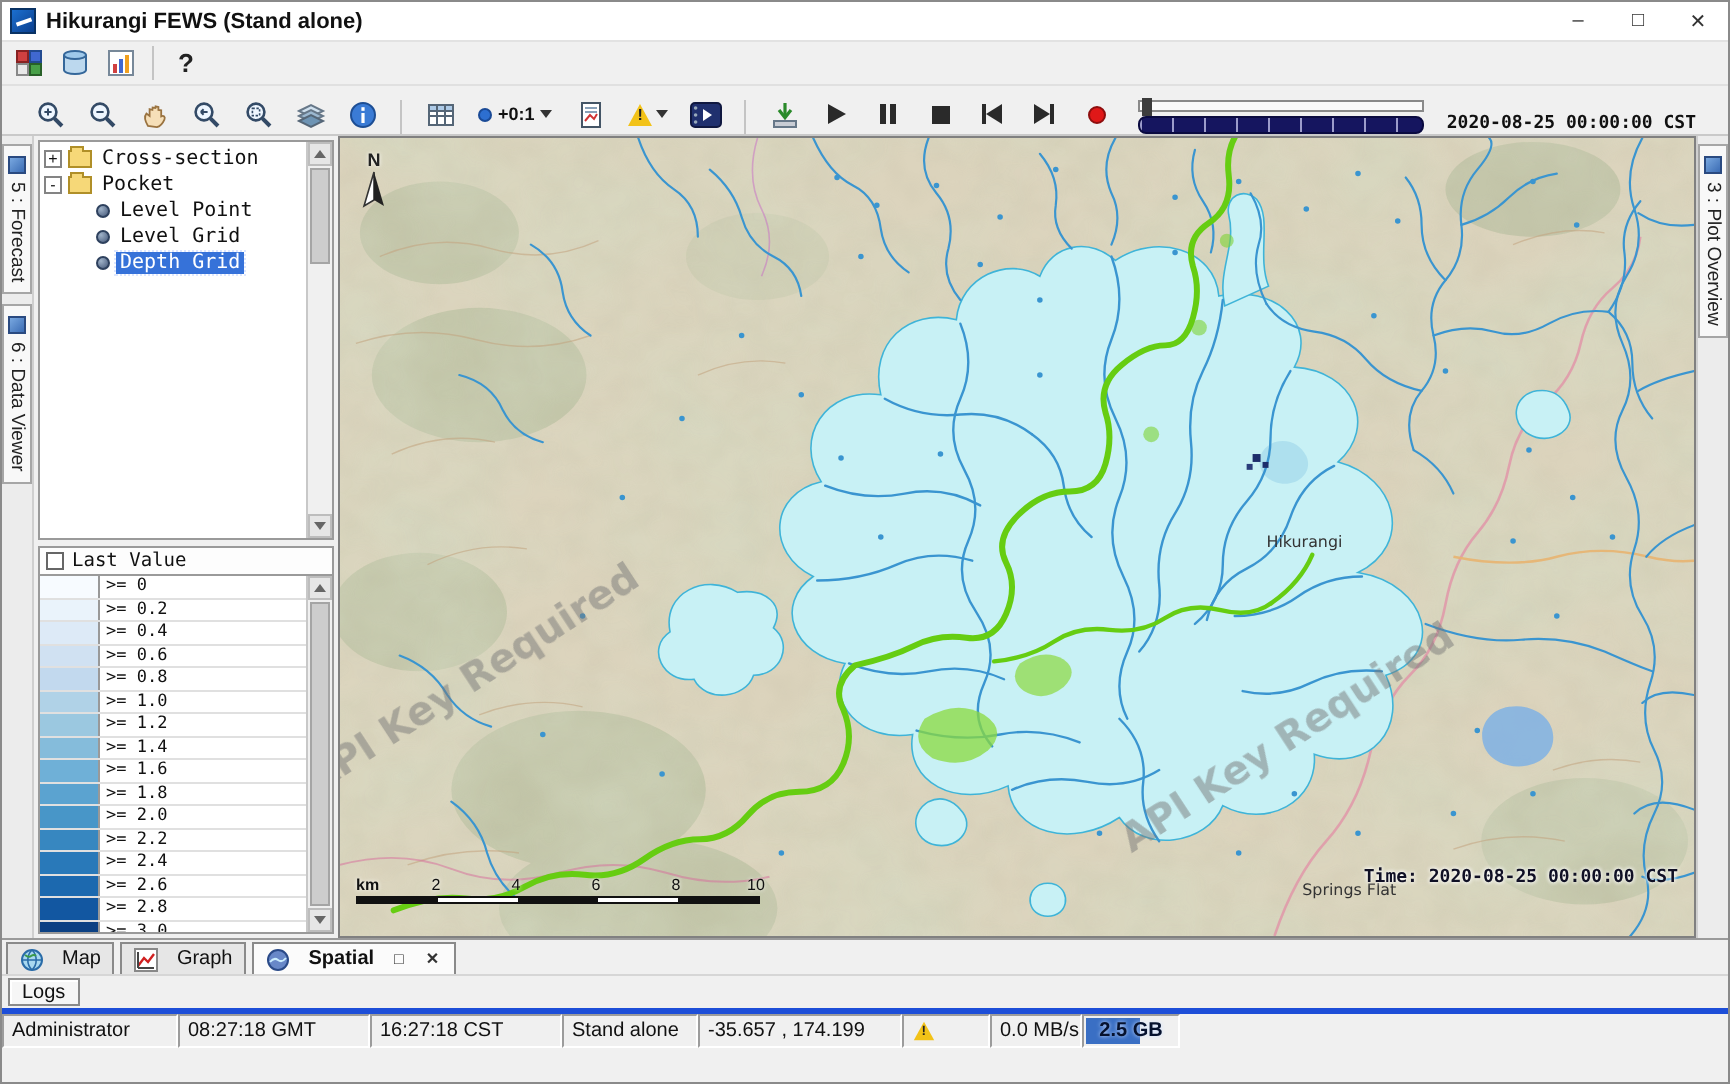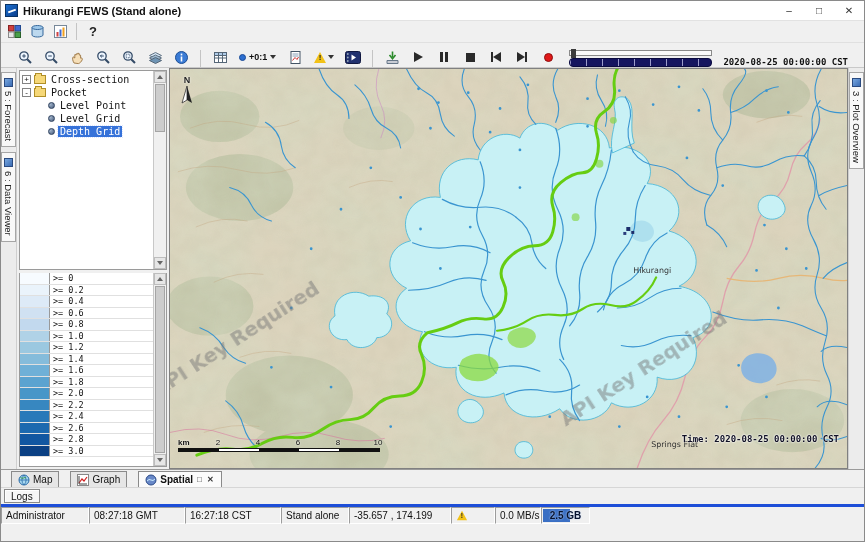--- a/index.html
+++ b/index.html
@@ -131,22 +131,22 @@
   .scalebar .su{ position:absolute; left:0; top:-1px; font-size:8px; font-weight:bold; text-shadow:0 0 2px #fff; }
   .scalebar .sn{ position:absolute; top:-1px; font-size:8px; transform:translateX(-50%); text-shadow:0 0 2px #fff; }
   .sbar{ position:absolute; left:0; top:9px; display:flex; height:4px; border:1px solid #111; background:#fff; }
   .sseg{ width:40px; } .sseg.b{ background:#111; }
   .maptime{ position:absolute; right:8px; bottom:24px; font-family:"DejaVu Sans Mono",monospace;
             font-size:9px; font-weight:bold; color:#101025; text-shadow:0 0 2px #fff,0 0 2px #fff; z-index:5; }
 
   
   .bottombar{ height:18px; background:#f0f0f0; border-top:1px solid #9a9a9a; display:flex;
               align-items:flex-end; gap:3px; padding:0 2px; }
-  .btab{ display:flex; align-items:center; gap:3px; padding:0 6px; height:16px; border:1px solid #8a8a8a;
-         border-bottom:none; background:#e6e6e6; font-size:10px;margin-left:8px; }
+  .btab{ display:flex; align-items:center; gap:9px; padding:0 6px; height:16px; border:1px solid #8a8a8a;
+         border-bottom:none; background:#e6e6e6; font-size:10px; }
   .btab.active{ background:#fbfbfb; font-weight:bold; }
   .tabctl{ font-size:8px; color:#333; padding:0 1px; }
   .logsrow{ height:17px; background:#f0f0f0; border-top:1px solid #d6d6d6; display:flex;
             align-items:center; padding:1px 3px; }
   .logsbtn{ height:14px; padding:0 6px; border:1px solid #8a8a8a; background:#f6f6f6;
             box-shadow:inset 1px 1px 0 #fff; font-size:10px; display:flex; align-items:center; }
 
   .statusbar{ height:20px; display:flex; background:#f0f0f0; border-top:3px solid #1d4ed8; }
   .scell{ border:1px solid; border-color:#9c9c9c #ffffff #ffffff #9c9c9c; background:#f0f0f0;
           display:flex; align-items:center; padding:0 4px; font-size:10px; white-space:nowrap;
@@ -370,20 +370,24 @@
               <span class="arr-up"></span>
             </div>
           <div class="sthumb" style="top:13px;height:48px;"></div>
           <div class="sbtn down">
               <span class="arr-dn"></span>
             </div>
         </div>
       </div>
 
       <div class="legend">
+        <div class="lg-head">
+          <span class="cb"></span>
+          <span>Last Value</span>
+        </div>
         <div class="lg-list">
           <div class="lg-row">
               <span class="lg-sw" style="background: rgb(247, 251, 255);"></span>
               <span class="lg-lb">&gt;= 0</span>
             </div>
           <div class="lg-row">
               <span class="lg-sw" style="background: rgb(234, 243, 251);"></span>
               <span class="lg-lb">&gt;= 0.2</span>
             </div>
           <div class="lg-row">

